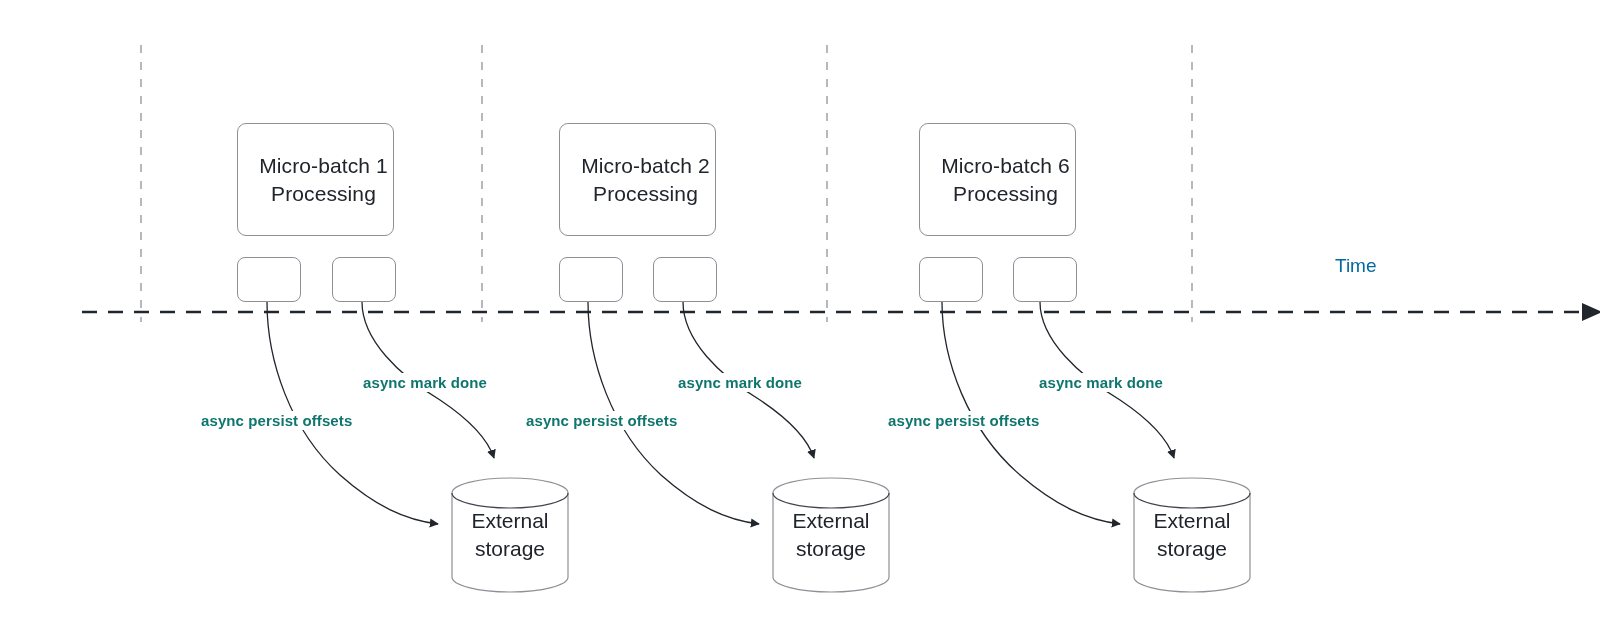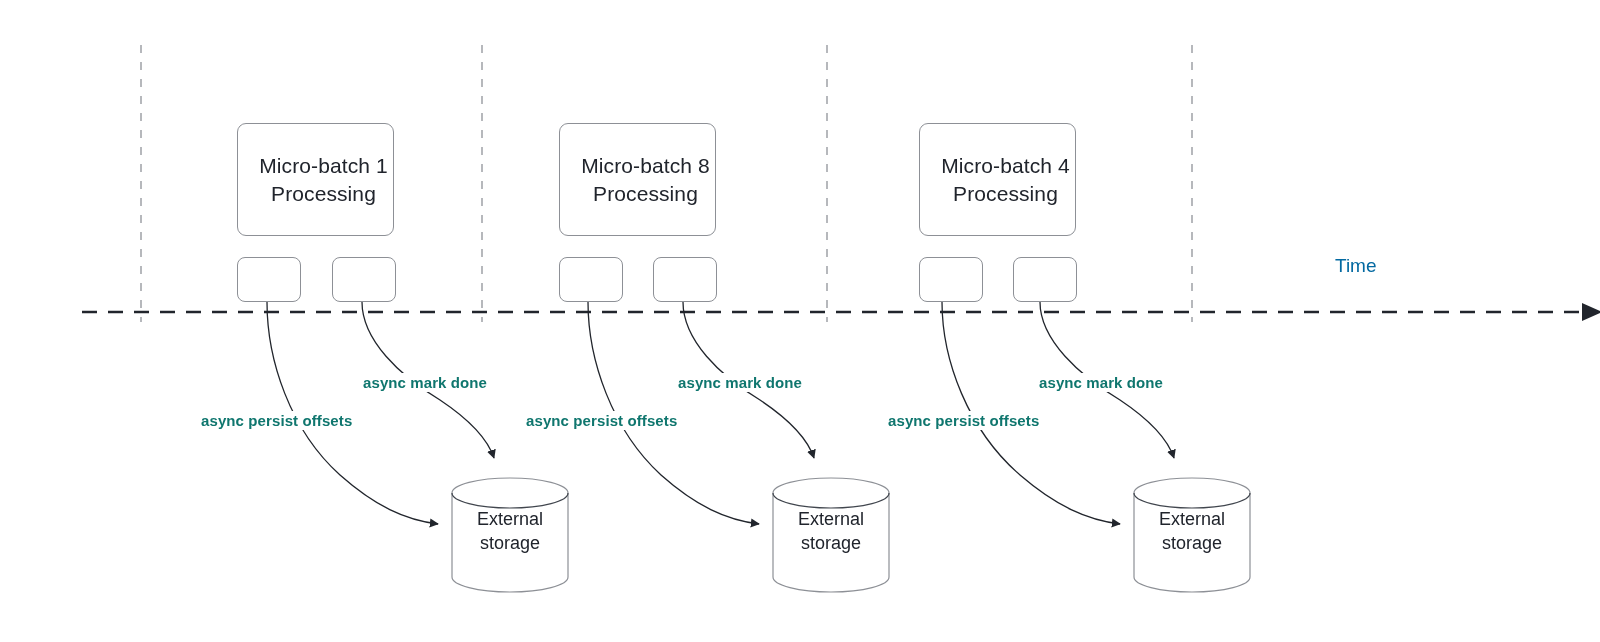--- a/index.html
+++ b/index.html
@@ -54,21 +54,21 @@
   }
   .store {
     position: absolute;
   }
   .store .store-label {
     position: absolute;
     left: 0;
     right: 0;
     text-align: center;
     color: #20242c;
-    font-size: 18px;
+    font-size: 21px;
     line-height: 1.35;
     white-space: pre-line;
     pointer-events: none;
   }
   .edge-label {
     position: absolute;
     color: #0f766e;
     font-size: 15px;
     font-weight: bold;
     letter-spacing: 0.1px;
@@ -120,35 +120,35 @@
       <div class="stage-box" style="left: 332px; top: 257px; width: 64px; height: 45px;"></div>
       <div class="store" style="left: 451px; top: 477px; width: 118px; height: 116px;">
         <svg width="118" height="116" viewBox="0 0 118 116" style="position: absolute; left: 0px; top: 0px;">
           <path d="M 1,16 L 1,100 A 58,15 0 0 0 117,100 L 117,16 A 58,15 0 0 0 1,16 Z" fill="#ffffff" stroke="#8d9096" stroke-width="1.2"></path>
           <path d="M 1,16 A 58,15 0 0 0 117,16" fill="none" stroke="#41464e" stroke-width="1.2"></path>
         </svg>
         <div class="store-label" style="top: 30px;">External
 storage</div>
       </div>
       <div class="proc-box" style="left: 559px; top: 123px; width: 157px; height: 113px;">
-        <span class="lbl">Micro-batch 8
+        <span class="lbl">Micro-batch 2
 Processing</span>
       </div>
       <div class="stage-box" style="left: 559px; top: 257px; width: 64px; height: 45px;"></div>
       <div class="stage-box" style="left: 653px; top: 257px; width: 64px; height: 45px;"></div>
       <div class="store" style="left: 772px; top: 477px; width: 118px; height: 116px;">
         <svg width="118" height="116" viewBox="0 0 118 116" style="position: absolute; left: 0px; top: 0px;">
           <path d="M 1,16 L 1,100 A 58,15 0 0 0 117,100 L 117,16 A 58,15 0 0 0 1,16 Z" fill="#ffffff" stroke="#8d9096" stroke-width="1.2"></path>
           <path d="M 1,16 A 58,15 0 0 0 117,16" fill="none" stroke="#41464e" stroke-width="1.2"></path>
         </svg>
         <div class="store-label" style="top: 30px;">External
 storage</div>
       </div>
       <div class="proc-box" style="left: 919px; top: 123px; width: 157px; height: 113px;">
-        <span class="lbl">Micro-batch 4
+        <span class="lbl">Micro-batch 6
 Processing</span>
       </div>
       <div class="stage-box" style="left: 919px; top: 257px; width: 64px; height: 45px;"></div>
       <div class="stage-box" style="left: 1013px; top: 257px; width: 64px; height: 45px;"></div>
       <div class="store" style="left: 1133px; top: 477px; width: 118px; height: 116px;">
         <svg width="118" height="116" viewBox="0 0 118 116" style="position: absolute; left: 0px; top: 0px;">
           <path d="M 1,16 L 1,100 A 58,15 0 0 0 117,100 L 117,16 A 58,15 0 0 0 1,16 Z" fill="#ffffff" stroke="#8d9096" stroke-width="1.2"></path>
           <path d="M 1,16 A 58,15 0 0 0 117,16" fill="none" stroke="#41464e" stroke-width="1.2"></path>
         </svg>
         <div class="store-label" style="top: 30px;">External

